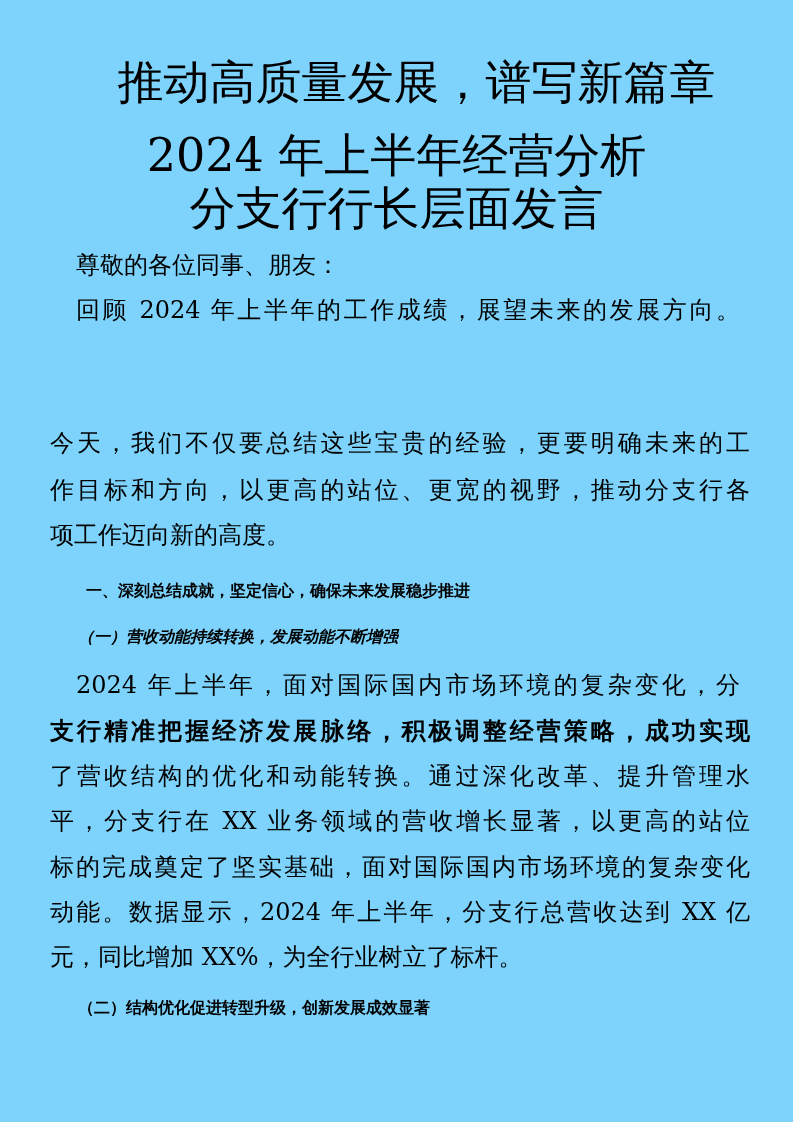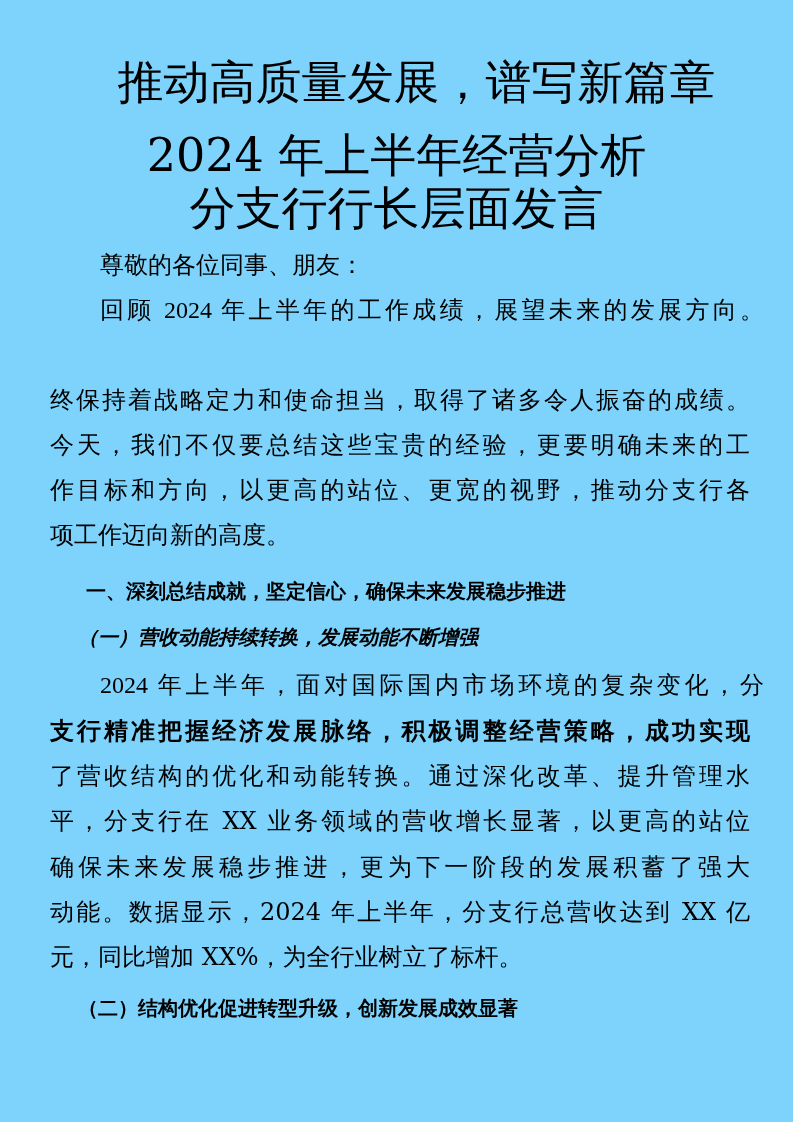--- a/index.html
+++ b/index.html
@@ -12,49 +12,48 @@
     }
     .t1 { top: 54px; left: 20px; }
     .t2 { top: 118px; margin-top: 9px; }
     .t3 { top: 180px; }
     .line {
       position: absolute; left: 50px; width: 700px;
       font-family: "DejaVu Serif", serif; font-size: 24px; line-height: 30px;
       white-space: nowrap; text-align: justify; text-align-last: justify;
     }
     .line.last { text-align-last: left; }
-    .indent { left: 100px; width: 664px; font-family: Liberation Serif, serif; }
+    .indent { left: 76px; width: 664px; }
     .heading {
       position: absolute; white-space: nowrap;
-      font-family: "DejaVu Sans", sans-serif; font-size: 20px; line-height: 30px; font-weight: bold;
+      font-family: "DejaVu Sans", sans-serif; font-size: 16px; line-height: 30px; font-weight: bold;
     }
   </style>
 </head>
 <body>
 
 <div class="page">
 
   <div class="title-line t1">推动高质量发展，谱写新篇章</div>
   <div class="title-line t2">2024 年上半年经营分析</div>
   <div class="title-line t3">分支行行长层面发言</div>
 
   <div class="line indent last" style="top:250px;">尊敬的各位同事、朋友：</div>
 
   <div class="line indent" style="top:295px;">回顾 2024 年上半年的工作成绩，展望未来的发展方向。</div>
-  <div class="line" style="top:385px;">终保持着战略定力和使命担当，取得了诸多令人振奋的成绩。</div>
-  <div class="line" style="top:430px;">今天，我们不仅要总结这些宝贵的经验，更要明确未来的工</div>
+  <div class="line" style="top:430px;font-family:Liberation Mono, monospace;">今天，我们不仅要总结这些宝贵的经验，更要明确未来的工</div>
   <div class="line last" style="top:520px;">项工作迈向新的高度。</div>
   <div class="line" style="top:475px;">作目标和方向，以更高的站位、更宽的视野，推动分支行各</div>
 
   <div class="heading" style="top:576px; left:86px;">一、深刻总结成就，坚定信心，确保未来发展稳步推进</div>
   <div class="heading" style="top:622px; left:78px;font-style:italic;">（一）营收动能持续转换，发展动能不断增强</div>
 
   <div class="line indent" style="top:670px;">2024 年上半年，面对国际国内市场环境的复杂变化，分</div>
   <div class="line" style="top:716px;font-weight:bold;">支行精准把握经济发展脉络，积极调整经营策略，成功实现</div>
   <div class="line" style="top:761px;">了营收结构的优化和动能转换。通过深化改革、提升管理水</div>
   <div class="line" style="top:806px;">平，分支行在 XX 业务领域的营收增长显著，以更高的站位</div>
-  <div class="line" style="top:852px;">确保未来发展稳步推进，更为下一阶段的发展积蓄了强大</div>
+  <div class="line" style="top:852px;">标的完成奠定了坚实基础，面对国际国内市场环境的复杂变化</div>
   <div class="line" style="top:897px;">动能。数据显示，2024 年上半年，分支行总营收达到 XX 亿</div>
   <div class="line last" style="top:942px;">元，同比增加 XX%，为全行业树立了标杆。</div>
 
   <div class="heading" style="top:993px; left:78px;">（二）结构优化促进转型升级，创新发展成效显著</div>
 
 </div>
 
 </body></html>

